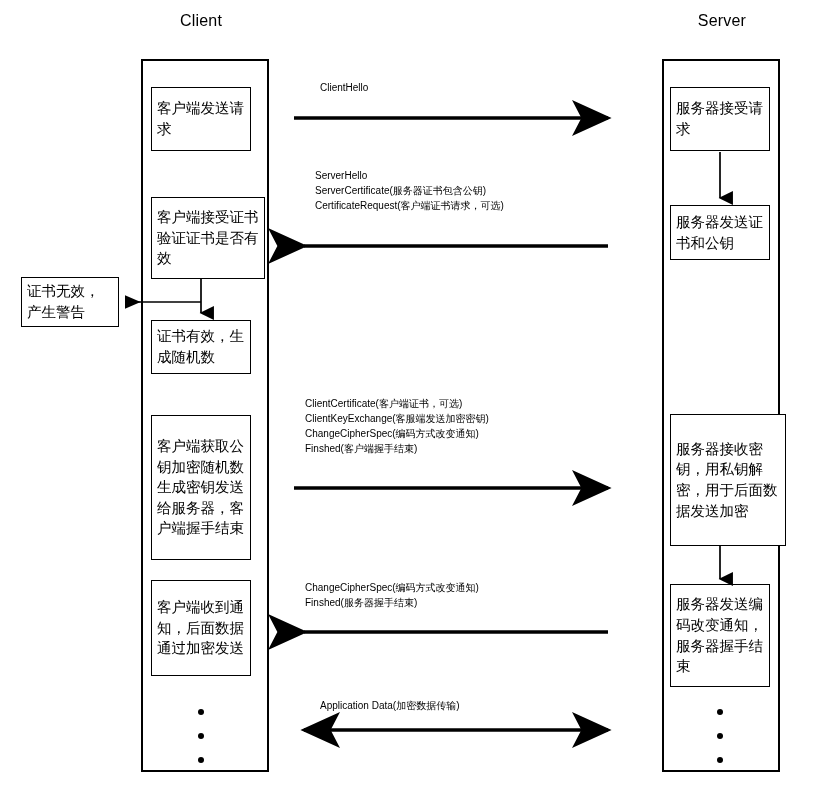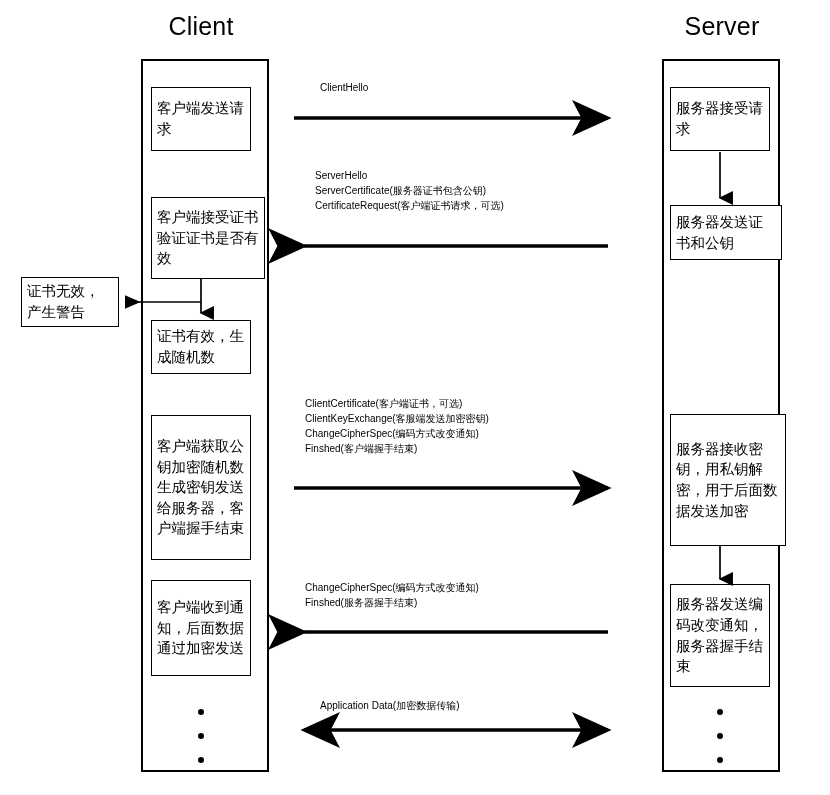--- a/index.html
+++ b/index.html
@@ -16,21 +16,21 @@
     position: relative;
     width: 830px;
     height: 795px;
     background: #ffffff;
     overflow: hidden;
   }
   .abs { position: absolute; }
 
   
   .col-title {
-    font-size: 25px;
+    font-size: 16px;
     color: #000;
     text-align: center;
     letter-spacing: 0.2px;
     white-space: nowrap;
   }
 
   
   .lifeline {
     border: 2px solid #000;
     background: #ffffff;
@@ -116,21 +116,21 @@
   <div class="abs dots" style="left:172px; top:700px; width:58px;">
     <span></span>
       <span></span>
       <span></span>
   </div>
 
   <div class="abs pbox" style="left:670px; top:87px; width:100px; height:64px;">
     <span class="txt">服务器接受请求</span>
   </div>
 
-  <div class="abs pbox" style="left:670px; top:205px; width:112px; height:55px;">
+  <div class="abs pbox" style="left:670px; top:205px; width:100px; height:55px;">
     <span class="txt">服务器发送证书和公钥</span>
   </div>
 
   <div class="abs pbox" style="left:670px; top:414px; width:116px; height:132px;">
     <span class="txt">服务器接收密钥，用私钥解密，用于后面数据发送加密</span>
   </div>
 
   <div class="abs pbox" style="left:670px; top:584px; width:100px; height:103px;">
     <span class="txt">服务器发送编码改变通知，服务器握手结束</span>
   </div>

